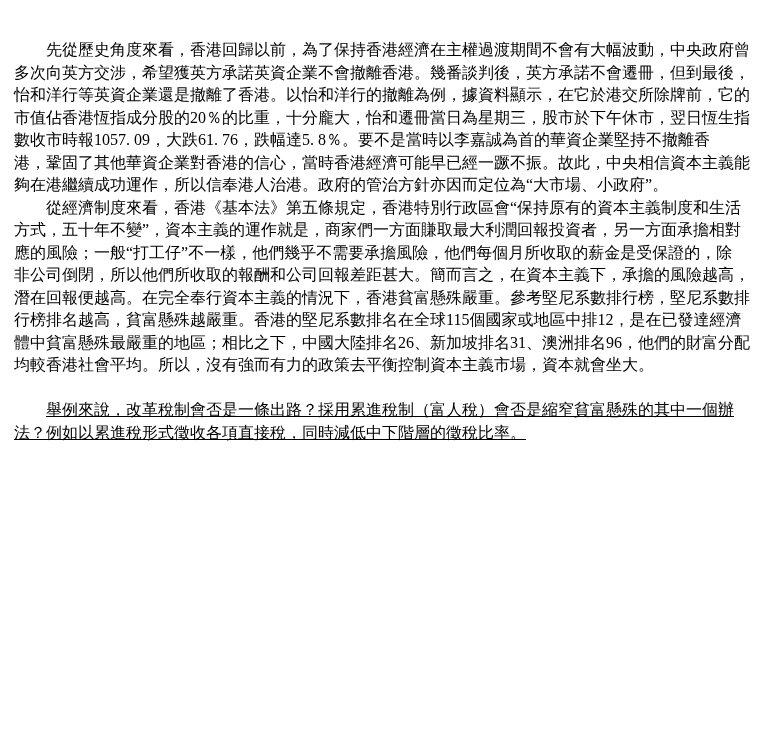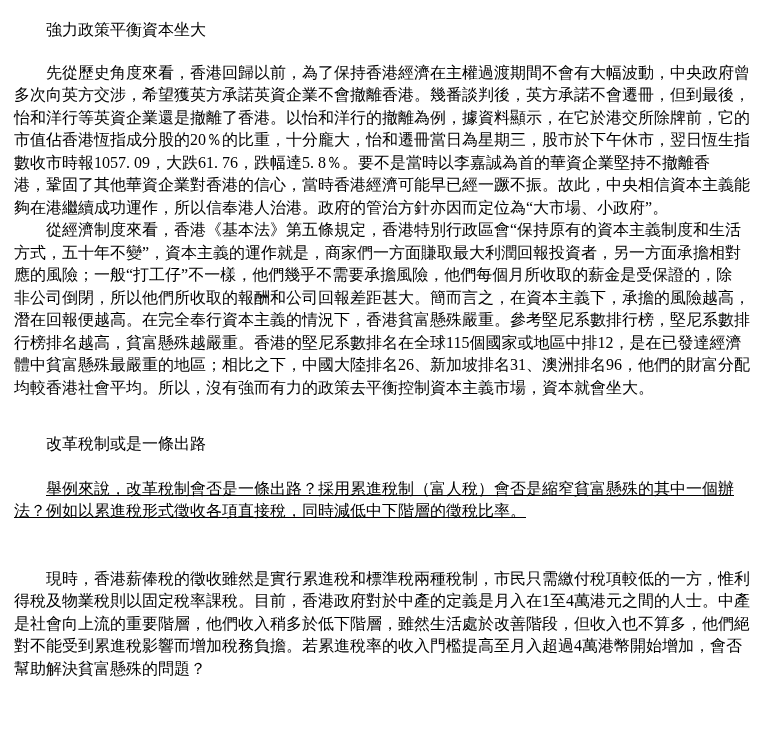--- a/index.html
+++ b/index.html
@@ -29,42 +29,35 @@
   .s2 { margin-top: 20px; }
   .s3 { }
   .s4 { margin-top: 33.5px; }
   .s5 { margin-top: 22.5px; text-decoration: underline; }
   .s6 { margin-top: 45px; }
 </style>
 </head>
 <body>
 
 <div class="page">
-  <div class="block s1">強力政策平衡資本坐大</div>
 
   <div class="block s2">先從歷史角度來看，香港回歸以前，為了保持香港經濟在主權過渡期間不會有大幅波動，中央政府曾
 多次向英方交涉，希望獲英方承諾英資企業不會撤離香港。幾番談判後，英方承諾不會遷冊，但到最後，
 怡和洋行等英資企業還是撤離了香港。以怡和洋行的撤離為例，據資料顯示，在它於港交所除牌前，它的
 市值佔香港恆指成分股的20％的比重，十分龐大，怡和遷冊當日為星期三，股市於下午休市，翌日恆生指
 數收市時報1057. 09，大跌61. 76，跌幅達5. 8％。要不是當時以李嘉誠為首的華資企業堅持不撤離香
 港，鞏固了其他華資企業對香港的信心，當時香港經濟可能早已經一蹶不振。故此，中央相信資本主義能
 夠在港繼續成功運作，所以信奉港人治港。政府的管治方針亦因而定位為“大市場、小政府”。</div>
 
   <div class="block s3">從經濟制度來看，香港《基本法》第五條規定，香港特別行政區會“保持原有的資本主義制度和生活
 方式，五十年不變”，資本主義的運作就是，商家們一方面賺取最大利潤回報投資者，另一方面承擔相對
 應的風險；一般“打工仔”不一樣，他們幾乎不需要承擔風險，他們每個月所收取的薪金是受保證的，除
 非公司倒閉，所以他們所收取的報酬和公司回報差距甚大。簡而言之，在資本主義下，承擔的風險越高，
 潛在回報便越高。在完全奉行資本主義的情況下，香港貧富懸殊嚴重。參考堅尼系數排行榜，堅尼系數排
 行榜排名越高，貧富懸殊越嚴重。香港的堅尼系數排名在全球115個國家或地區中排12，是在已發達經濟
 體中貧富懸殊最嚴重的地區；相比之下，中國大陸排名26、新加坡排名31、澳洲排名96，他們的財富分配
 均較香港社會平均。所以，沒有強而有力的政策去平衡控制資本主義市場，資本就會坐大。</div>
 
-  <div class="block s4">改革稅制或是一條出路</div>
 
   <div class="block s5">舉例來說，改革稅制會否是一條出路？採用累進稅制（富人稅）會否是縮窄貧富懸殊的其中一個辦
 法？例如以累進稅形式徵收各項直接稅，同時減低中下階層的徵稅比率。</div>
 
-  <div class="block s6">現時，香港薪俸稅的徵收雖然是實行累進稅和標準稅兩種稅制，市民只需繳付稅項較低的一方，惟利
-得稅及物業稅則以固定稅率課稅。目前，香港政府對於中產的定義是月入在1至4萬港元之間的人士。中產
-是社會向上流的重要階層，他們收入稍多於低下階層，雖然生活處於改善階段，但收入也不算多，他們絕
-對不能受到累進稅影響而增加稅務負擔。若累進稅率的收入門檻提高至月入超過4萬港幣開始增加，會否
-幫助解決貧富懸殊的問題？</div>
 </div>
 
 </body></html>

